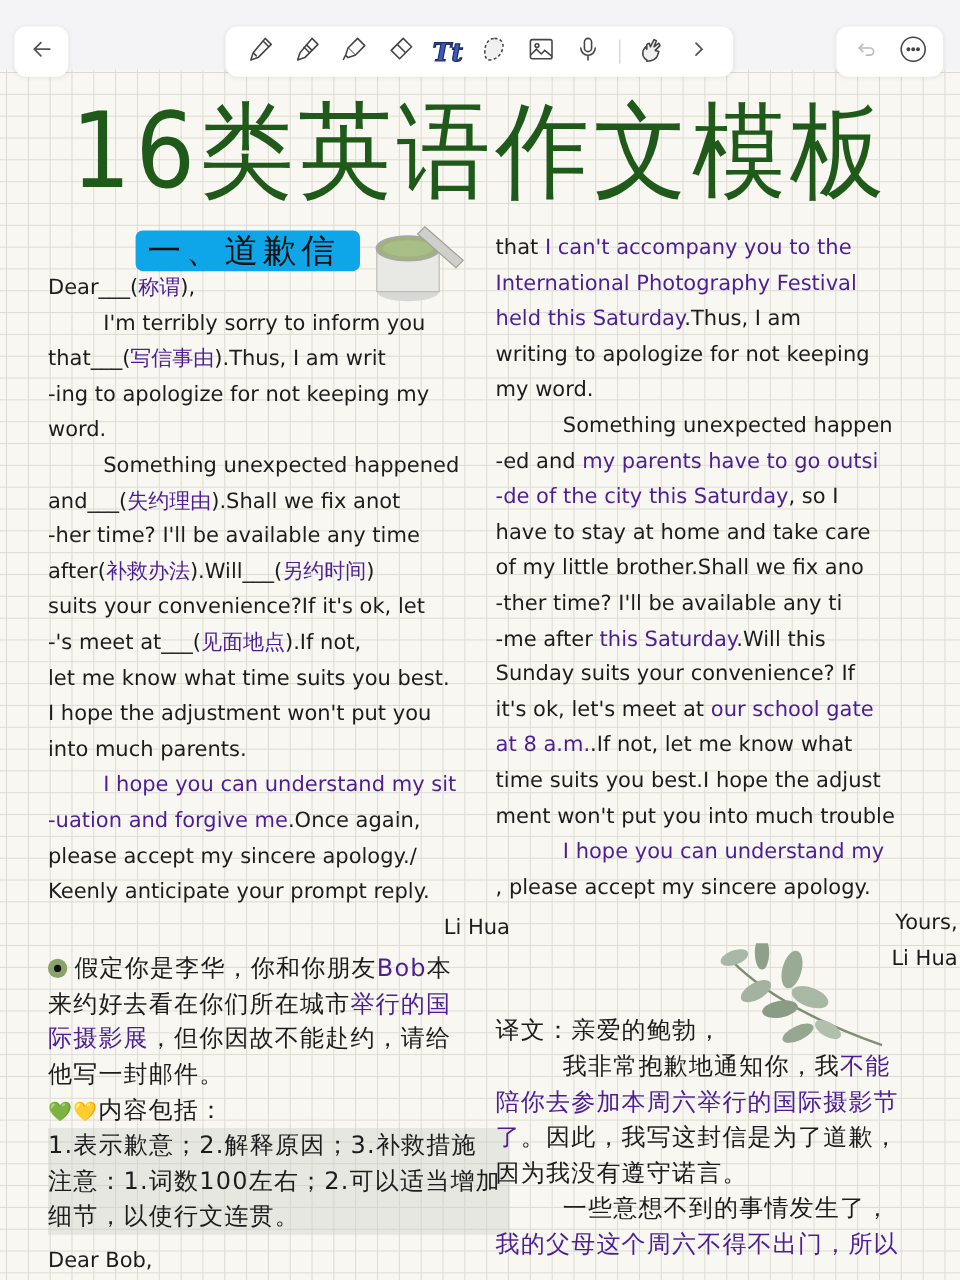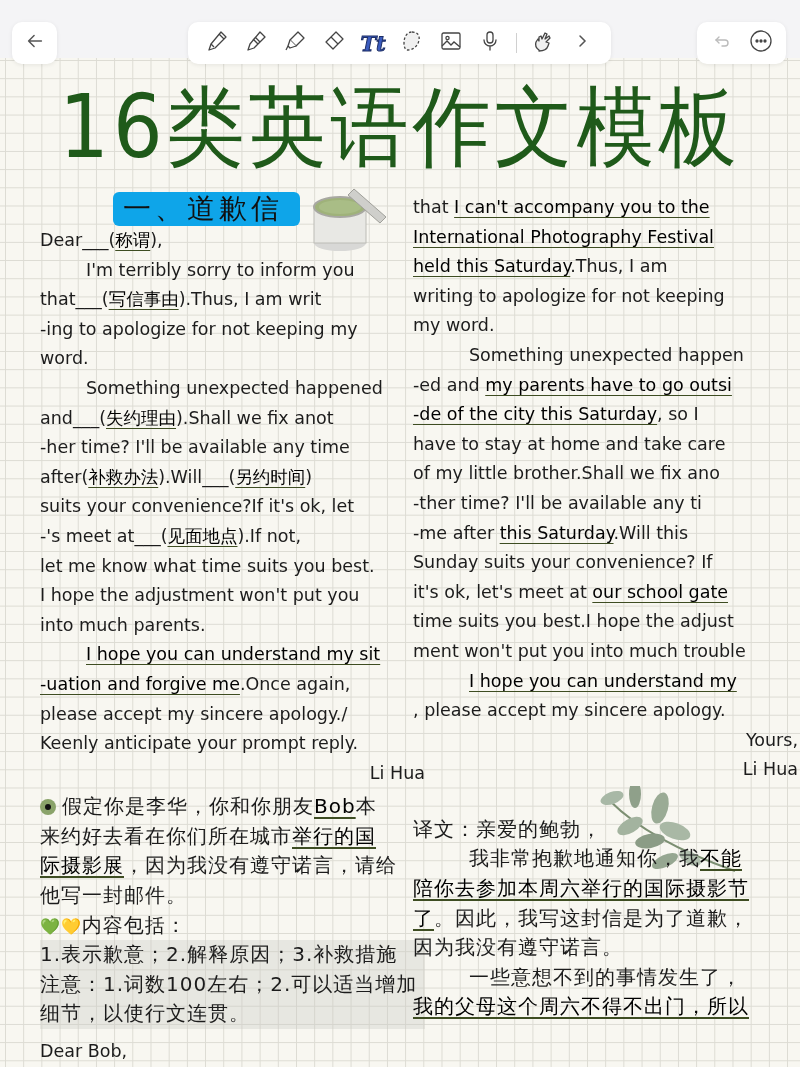--- a/index.html
+++ b/index.html
@@ -53,21 +53,21 @@
   .col {
     position: absolute; font-family: "DejaVu Sans", sans-serif;
     font-size: 17.5px; line-height: 29.6px; color: #1c1c1c;
   }
   .col-left { left: 12px; top: 226px; width: 385px; margin-left: 28px; }
   .col-right { left: 413px; top: 193px; width: 385px; }
   .line { white-space: nowrap; height: 29.6px; overflow: visible; }
   .ind { padding-left: 46px; }
   .ind2 { padding-left: 56px; }
   .right { text-align: right; }
-  .hl { color: #000000; text-decoration: underline; text-decoration-color: #3e4d22; text-underline-offset: 4px; }
+  .hl { color: #4c1d95; text-decoration-color: #3e4d22; text-underline-offset: 4px; }
   .cn { font-size: 20px; letter-spacing: 1px; }
   .info-box {
     background: rgba(200,200,195,0.35);
   }
   .bullet {
     display: inline-block; width: 16px; height: 16px; border-radius: 50%;
     background: #8aa36a; position: relative; vertical-align: -2px; margin-right: 6px;
   }
   .bullet::after {
     content: ""; position: absolute; left: 5px; top: 5px; width: 6px; height: 6px;
@@ -236,21 +236,21 @@
       <div class="line"><span>into much parents.</span></div>
       <div class="line ind"><span class="hl">I hope you can understand my sit</span></div>
       <div class="line"><span class="hl">-uation and forgive me</span><span>.Once again,</span></div>
       <div class="line"><span>please accept my sincere apology./</span></div>
       <div class="line"><span>Keenly anticipate your prompt reply.</span></div>
       <div class="line right"><span>Li Hua</span></div>
     </div>
   <div id="prompt-lines" class="cn">
       <div class="line"><span class="bullet"></span><span>假定你是李华，你和你朋友</span><span class="hl">Bob</span><span>本</span></div>
       <div class="line"><span>来约好去看在你们所在城市</span><span class="hl">举行的国</span></div>
-      <div class="line"><span class="hl">际摄影展</span><span>，因为我没有遵守诺言，请给</span></div>
+      <div class="line"><span class="hl">际摄影展</span><span>，但你因故不能赴约，请给</span></div>
       <div class="line"><span>他写一封邮件。</span></div>
     </div>
   <div class="line cn">
     <span class="heart">💚</span><span class="heart">💛</span><span>内容包括：</span>
   </div>
   <div class="info-box cn">
     <div class="line">1.表示歉意；2.解释原因；3.补救措施</div>
     <div class="line">注意：1.词数100左右；2.可以适当增加</div>
     <div class="line">细节，以使行文连贯。</div>
   </div>
@@ -266,20 +266,21 @@
       <div class="line"><span>my word.</span></div>
       <div class="line ind2"><span>Something unexpected happen</span></div>
       <div class="line"><span>-ed and </span><span class="hl">my parents have to go outsi</span></div>
       <div class="line"><span class="hl">-de of the city this Saturday</span><span>,  so I</span></div>
       <div class="line"><span>have to stay at home and take care</span></div>
       <div class="line"><span>of my little brother.Shall we fix ano</span></div>
       <div class="line"><span>-ther time? I'll be available any ti</span></div>
       <div class="line"><span>-me after </span><span class="hl">this Saturday</span><span>.Will this</span></div>
       <div class="line"><span>Sunday suits your convenience? If</span></div>
       <div class="line"><span>it's ok,  let's meet at </span><span class="hl">our school gate</span></div>
+      <div class="line"><span class="hl">at 8 a.m.</span><span>.If not,  let me know what</span></div>
       <div class="line"><span>time suits you best.I hope the adjust</span></div>
       <div class="line"><span>ment won't put you into much trouble</span></div>
       <div class="line ind2"><span class="hl">I hope you can understand my</span></div>
       <div class="line"><span>, please accept my sincere apology.</span></div>
       <div class="line right"><span>Yours,</span></div>
       <div class="line right"><span>Li Hua</span></div>
     </div>
   <div id="translation-lines" class="cn">
       <div class="line"><span>译文：亲爱的鲍勃，</span></div>
       <div class="line ind2"><span>我非常抱歉地通知你，我</span><span class="hl">不能</span></div>

